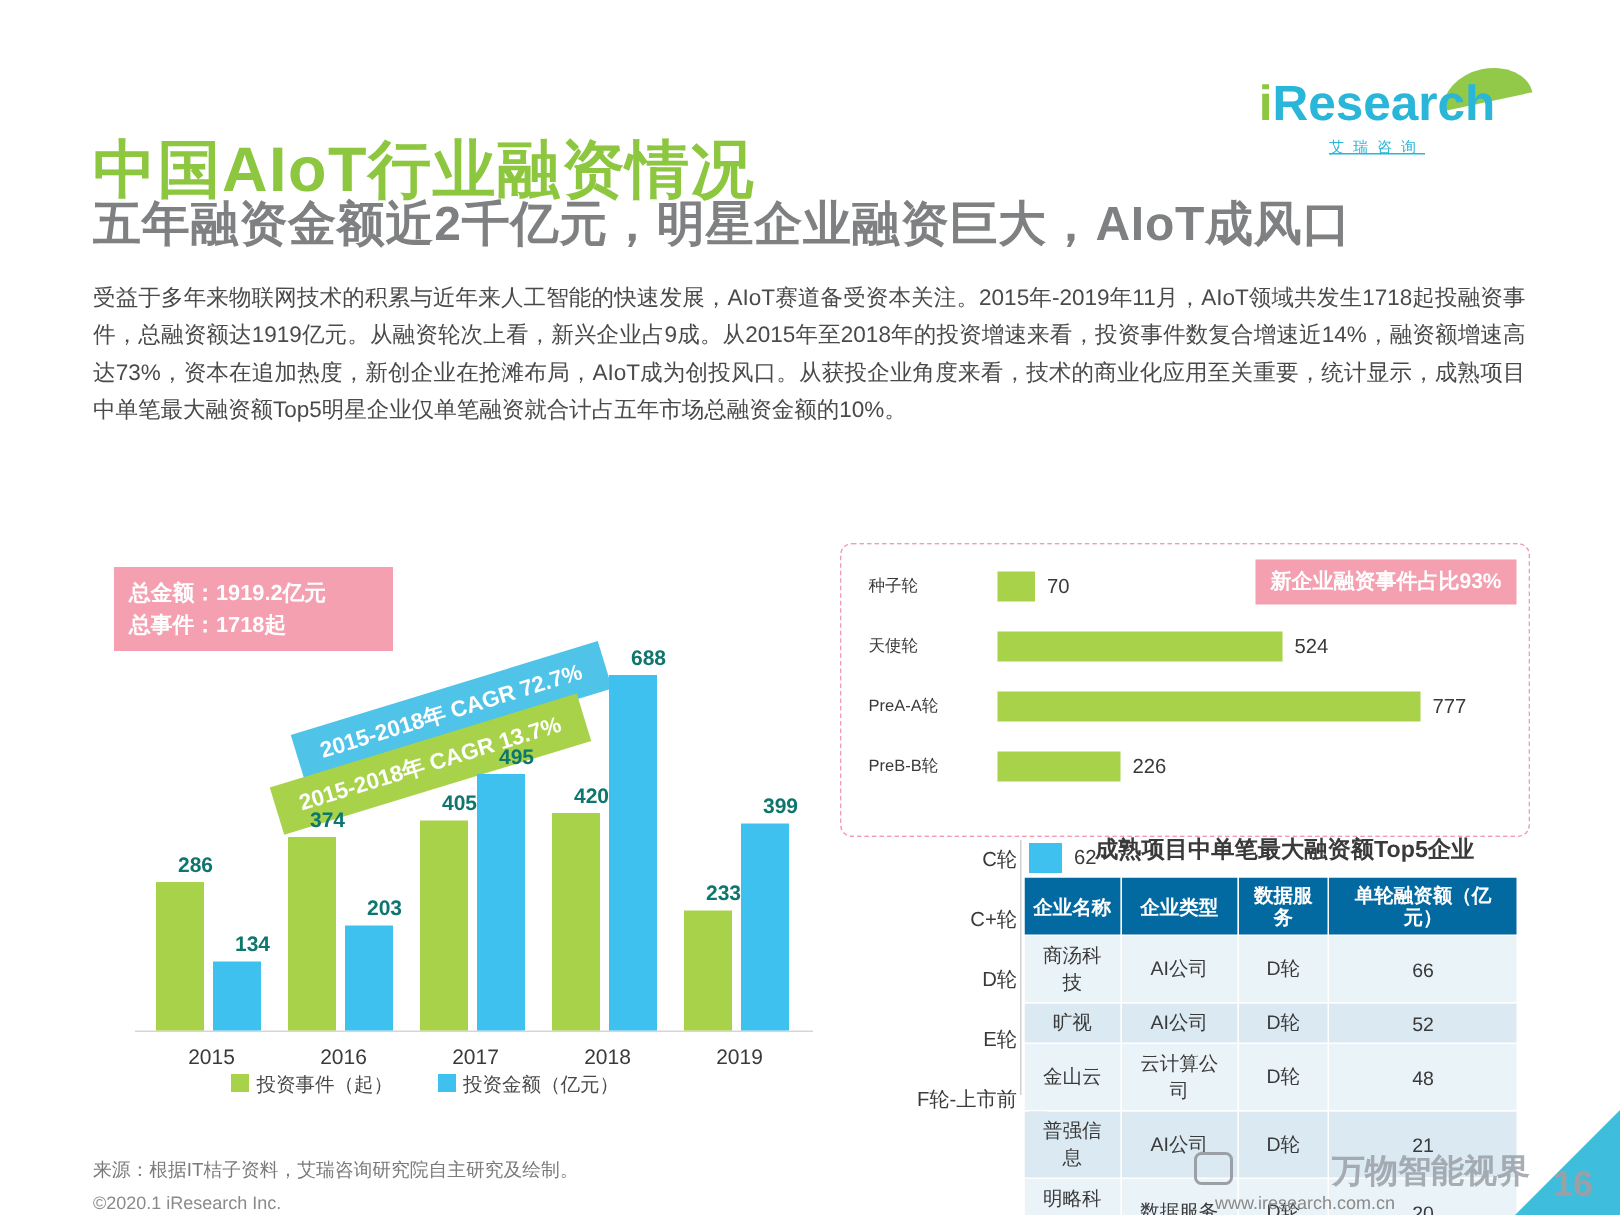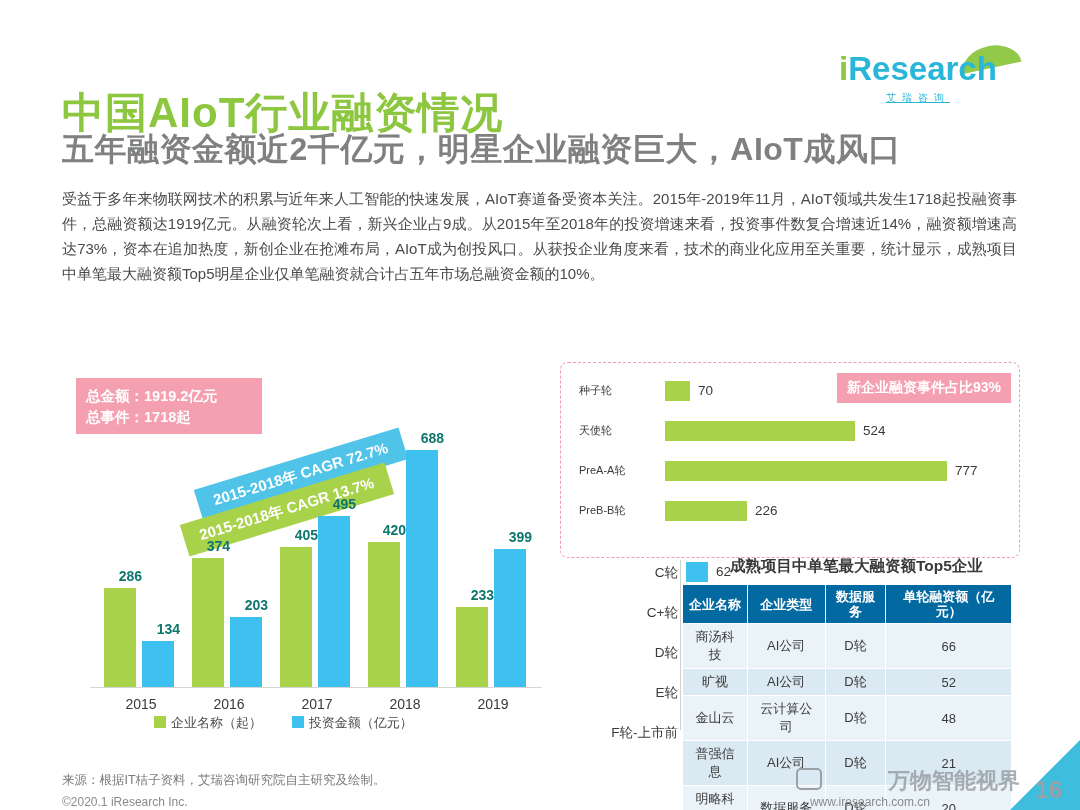--- a/index.html
+++ b/index.html
@@ -190,21 +190,21 @@
         </div>
         <div class="group" style="left: 362px;">
           <div class="bar ev" style="height: 80px;"></div>
           <div class="blabel" style="left: -2px; bottom: 84px;">233</div>
           <div class="bar amt" style="height: 138px;"></div>
           <div class="blabel" style="left: 36px; bottom: 142px;">399</div>
         </div>
       </div>
 
     <div class="legend">
-      <span class="item"><span class="sw" style="background:#a8d24a"></span><span>企业名称（起）</span></span>
+      <span class="item"><span class="sw" style="background:#a8d24a"></span><span>投资事件（起）</span></span>
       <span class="item"><span class="sw" style="background:#3ec1ef"></span><span>投资金额（亿元）</span></span>
     </div>
   <div class="xlabel" style="left: 38px;">2015</div>
       <div class="xlabel" style="left: 126px;">2016</div>
       <div class="xlabel" style="left: 214px;">2017</div>
       <div class="xlabel" style="left: 302px;">2018</div>
       <div class="xlabel" style="left: 390px;">2019</div>
     </div>
 
   <div class="rchart">

